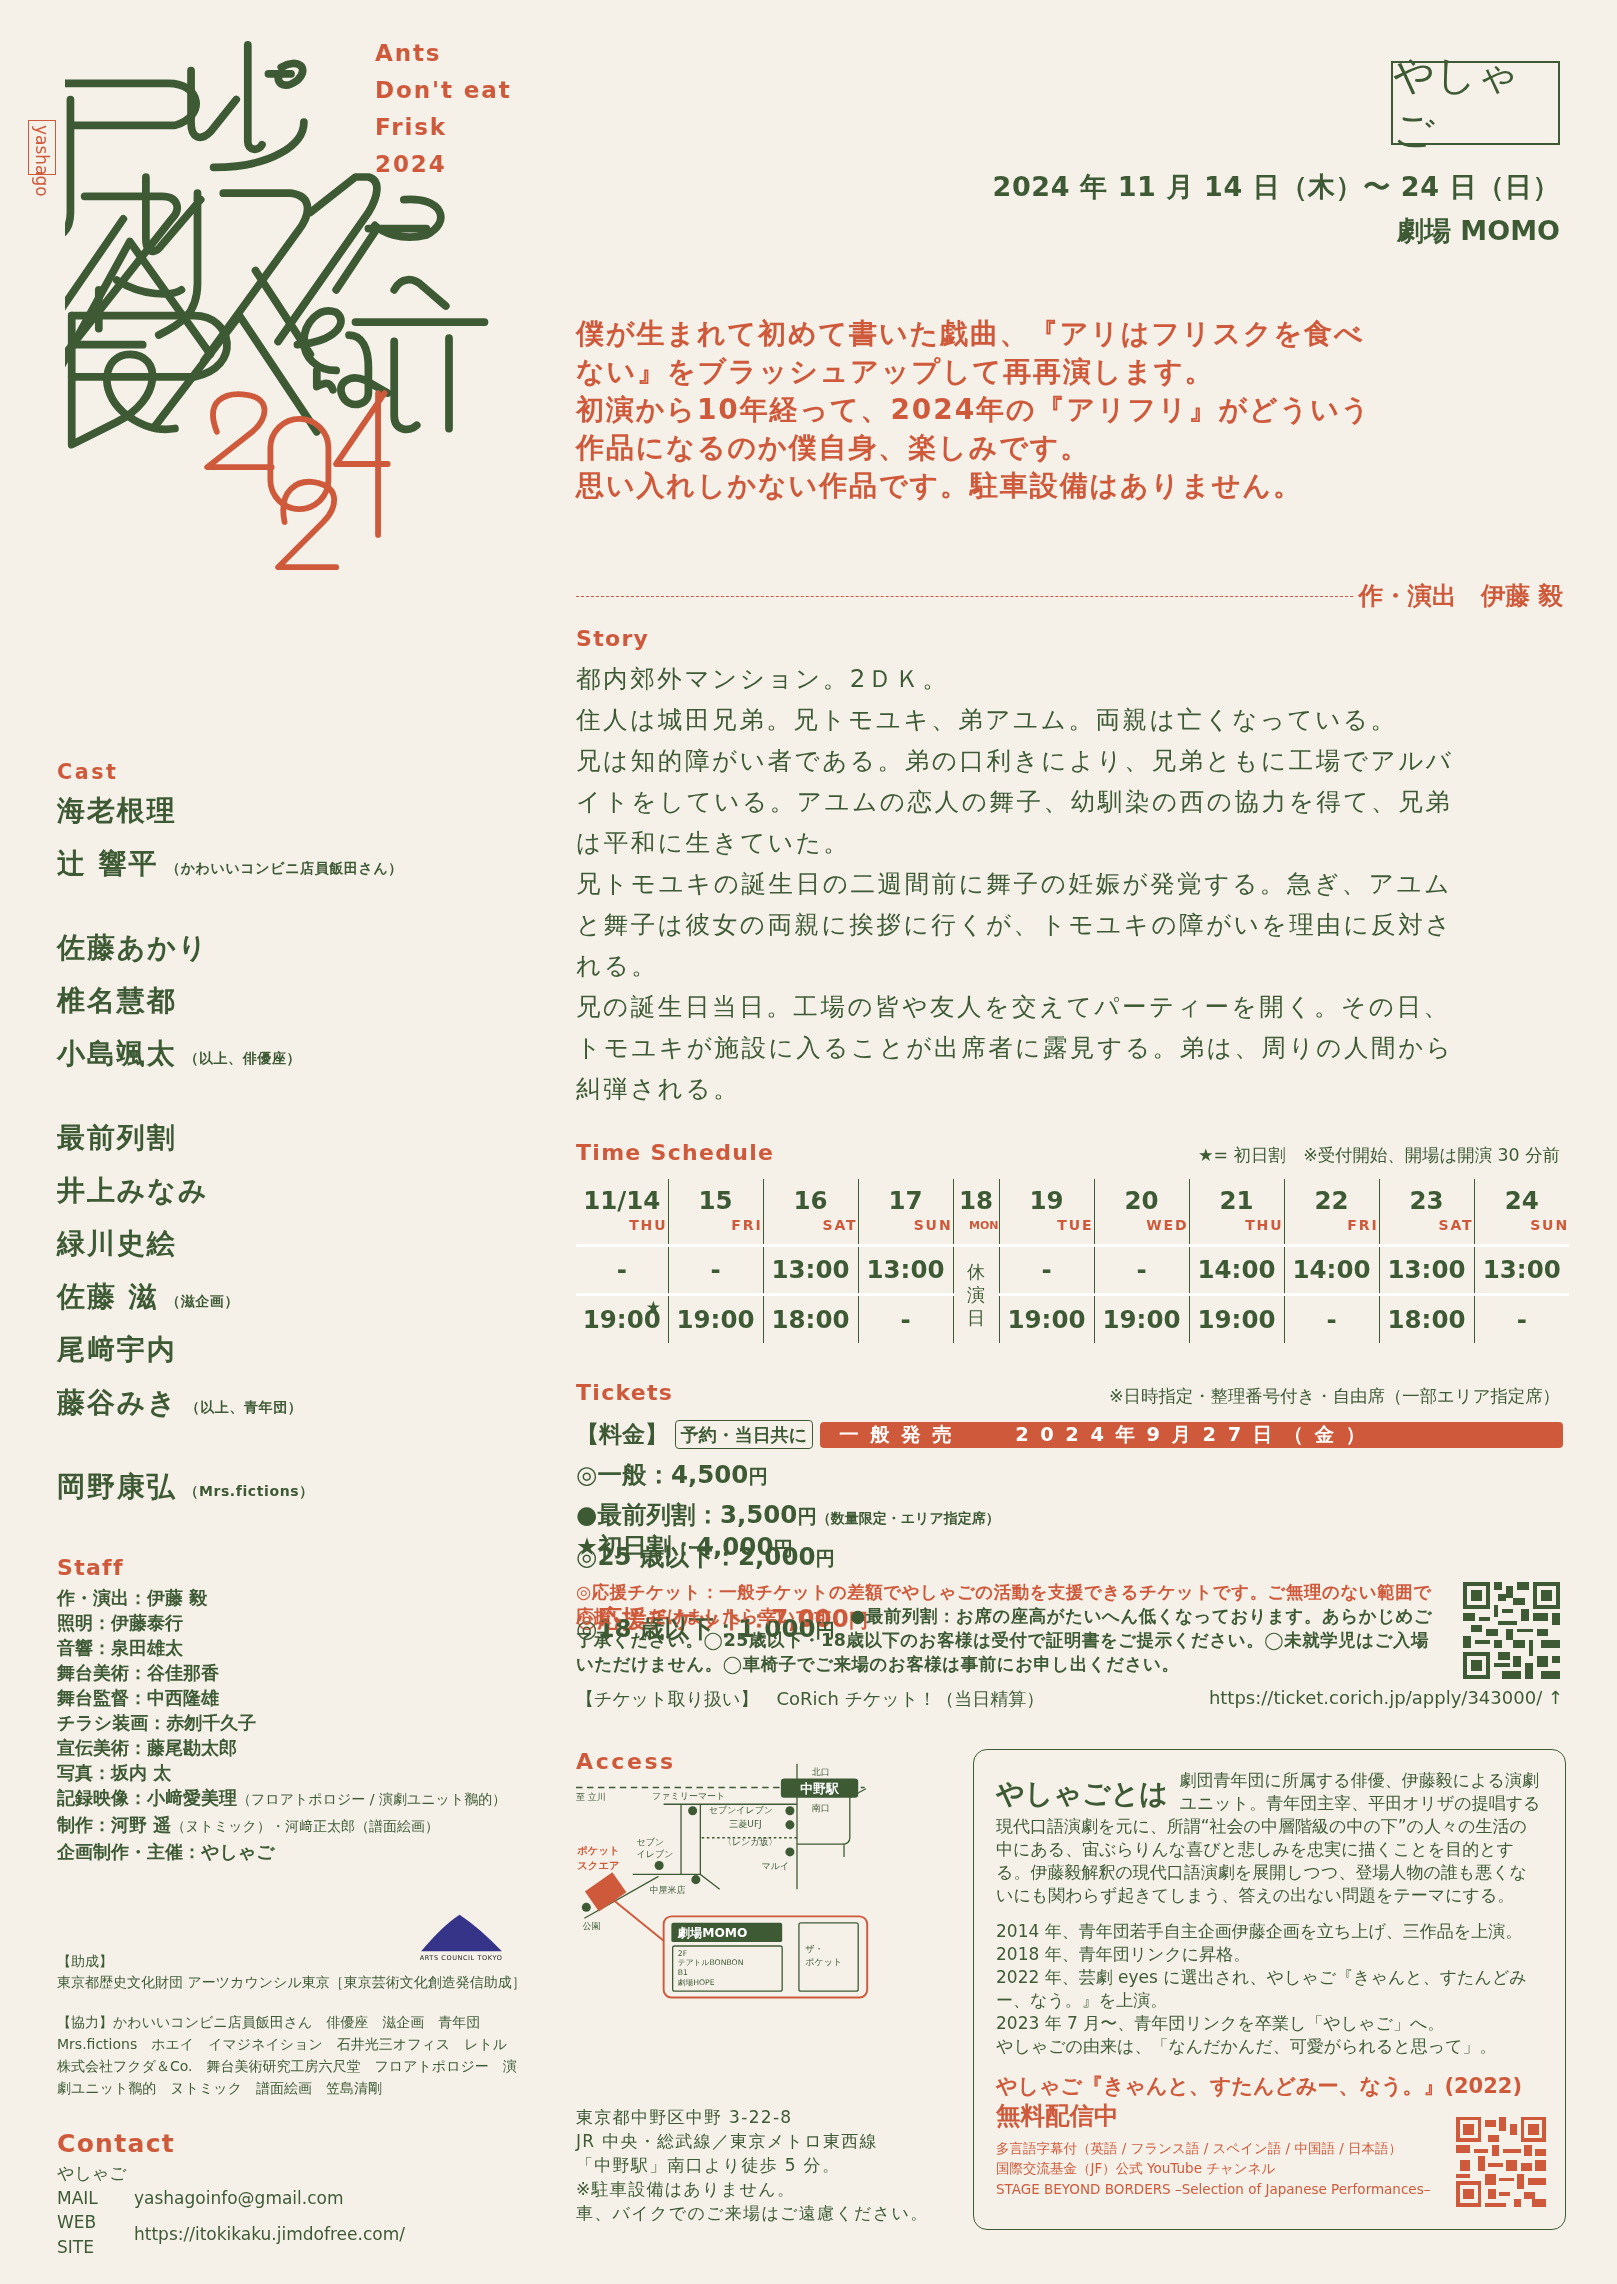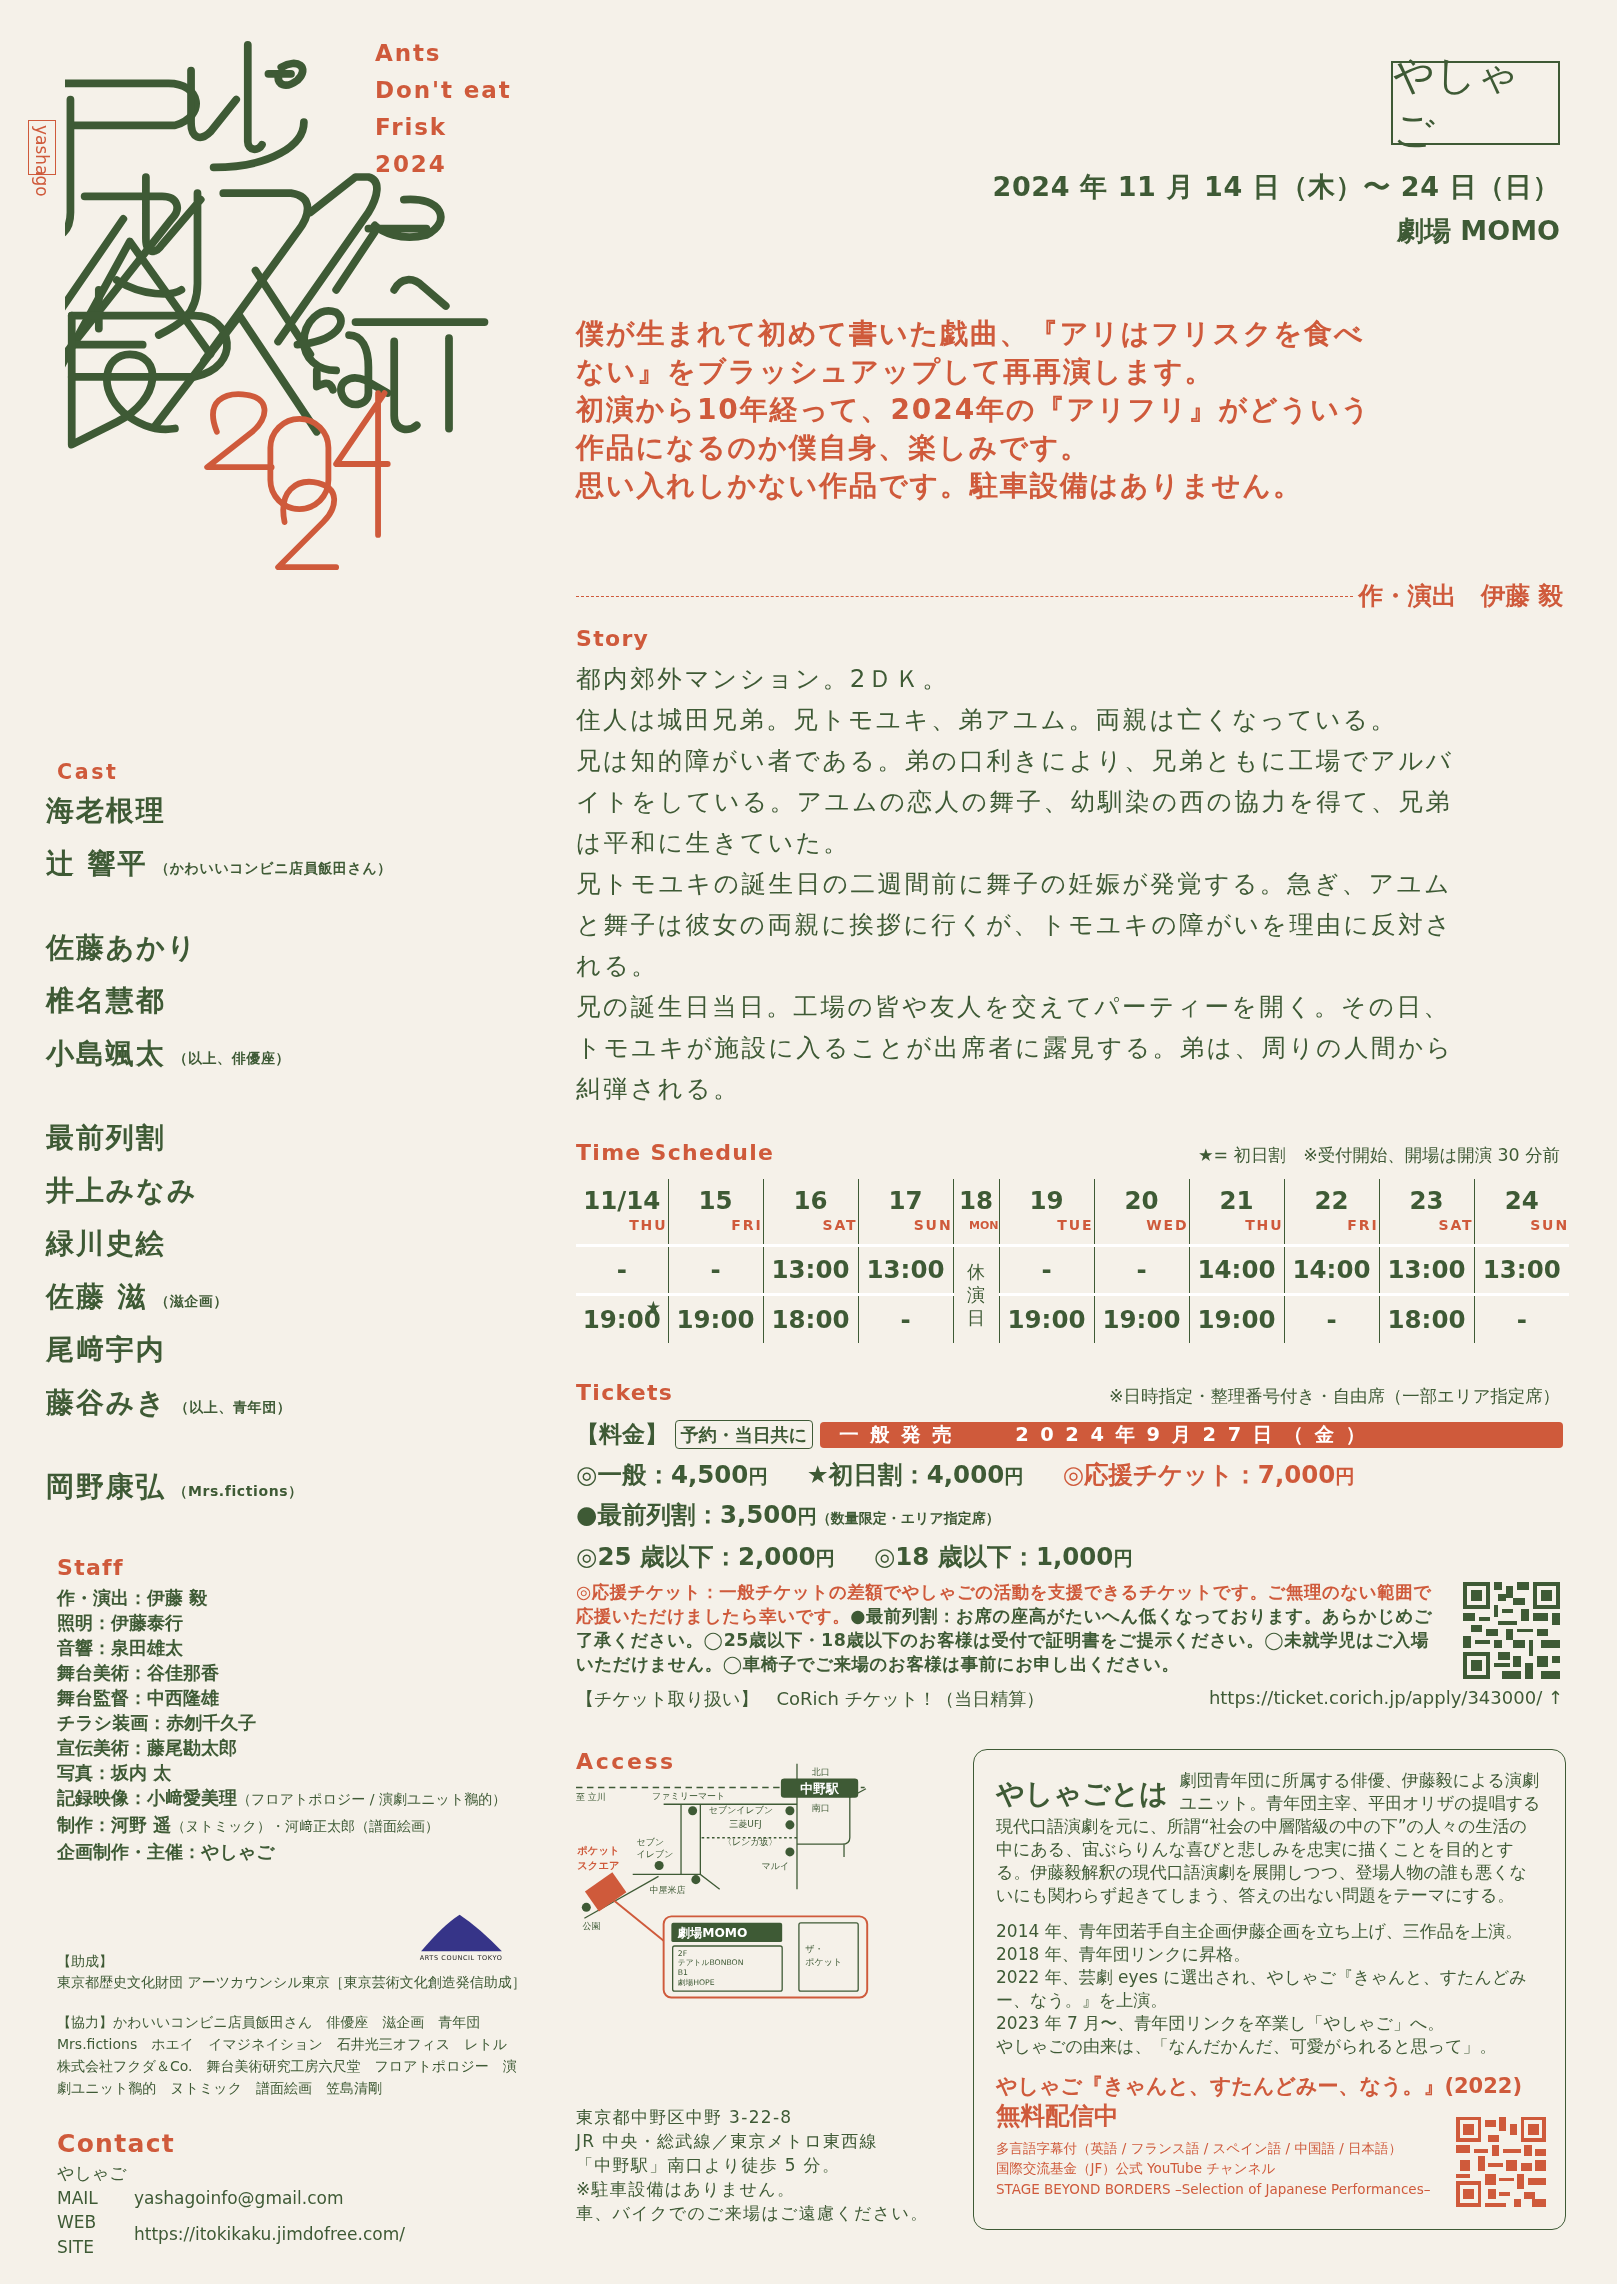--- a/index.html
+++ b/index.html
@@ -46,21 +46,21 @@
   .star-mark { position:absolute; right: 6.5px; top: 1.3px; font-size: 17px; }
 
   
   #tickets-h { left: 576px; top: 1380px; }
   #tickets-note { right: 58px; top: 1384px; font-size: 17.4px; }
   #price-row { left: 576px; top: 1419px; width: 987px; display:flex; align-items:center; gap: 6.5px; }
   #price-label { font-size: 23px; font-weight: bold; }
   #price-badge { font-size: 18px; font-weight: bold; border: 1.9px solid #3e5a35; border-radius: 3.9px; padding: 1.3px 5.2px; }
   #sale-banner { flex:1; background:#cf5a3b; color:#fff; border-radius: 3.9px; height: 26px; display:flex; align-items:center; padding-left: 19.4px; font-size: 19.4px; font-weight:bold; letter-spacing: 11.6px; }
   #sale-banner span { white-space: pre; }
-  .price-line { left: 576px; font-size: 24.5px; font-weight: bold; display:flex; gap: 39px; align-items: baseline; }
+  .price-line { left: 576px; font-size: 24.5px; font-weight: bold; display:flex; gap: 39px; align-items: baseline; flex-direction: column; }
   .price-line .yen { font-size: 19.4px; }
   .price-line .sub { font-size: 14px; font-weight: bold; }
   #pl1 { top: 1458px; }
   #pl2 { top: 1498px; }
   #pl3 { top: 1540px; }
   #ticket-notes { left: 576px; top: 1580px; width: 871px; font-size: 17.4px; line-height: 24px; font-weight: bold; letter-spacing: 0.6px; }
   #qr1 { left: 1463px; top: 1582px; width: 97px; height: 97px; }
   #ticket-handler { left: 576px; top: 1687px; width: 987px; font-size: 18px; display:flex; justify-content: space-between; }
 
   
@@ -73,21 +73,21 @@
   #about-title { float:left; font-size: 28px; font-weight: bold; margin-right: 11.6px; margin-top: 5.2px; }
   #about-body { font-size: 17px; line-height: 23px; }
   #about-history { clear: both; padding-top: 13px; font-size: 17px; line-height: 23px; }
   #stream-title { margin-top: 14px; font-size: 21px; font-weight: bold; color:#cf5a3b; line-height: 28px; }
   #stream-sub { font-size: 24.5px; font-weight:bold; color:#cf5a3b; line-height: 32px; }
   #stream-details { font-size: 13.5px; color:#cf5a3b; line-height: 20.6px; margin-top: 5.2px; }
   #qr2 { position:absolute; right: 19.4px; bottom: 19.4px; width: 90px; height: 97px; }
 
   
   #cast-h { left: 57px; top: 760px; font-size: 20.6px; font-weight:bold; color:#cf5a3b; letter-spacing: 2.6px; }
-  .cast-name { left: 46px; font-size: 28px; font-weight: bold; letter-spacing: 1.9px; white-space: nowrap; }
+  .cast-name { left: 57px; font-size: 28px; font-weight: bold; letter-spacing: 1.9px; white-space: nowrap; }
   .cast-name .aff { font-size: 14px; letter-spacing: 0.6px; margin-left: 7.7px; }
   #staff-h { left: 57px; top: 1555px; font-size: 22px; font-weight:bold; color:#cf5a3b; letter-spacing: 1.3px; }
   #staff-list { left: 57px; top: 1585px; font-size: 18px; line-height: 25px; font-weight: bold; }
   #staff-list .aff { font-size: 14px; font-weight: normal; }
   #grant { left: 57px; top: 1951px; font-size: 14px; line-height: 21px; }
   #coop { left: 57px; top: 2011px; width: 464px; font-size: 14px; line-height: 22px; }
   #act-logo { left: 416px; top: 1912px; width: 90px; text-align:center; }
   #act-logo svg { width: 87px; height: 42px; display:block; margin: 0 auto; }
   #act-name { font-size: 6.5px; letter-spacing: 0.6px; color:#222; }
   #contact-h { left: 57px; top: 2129px; font-size: 25px; font-weight:bold; color:#cf5a3b; letter-spacing: 1.3px; }

